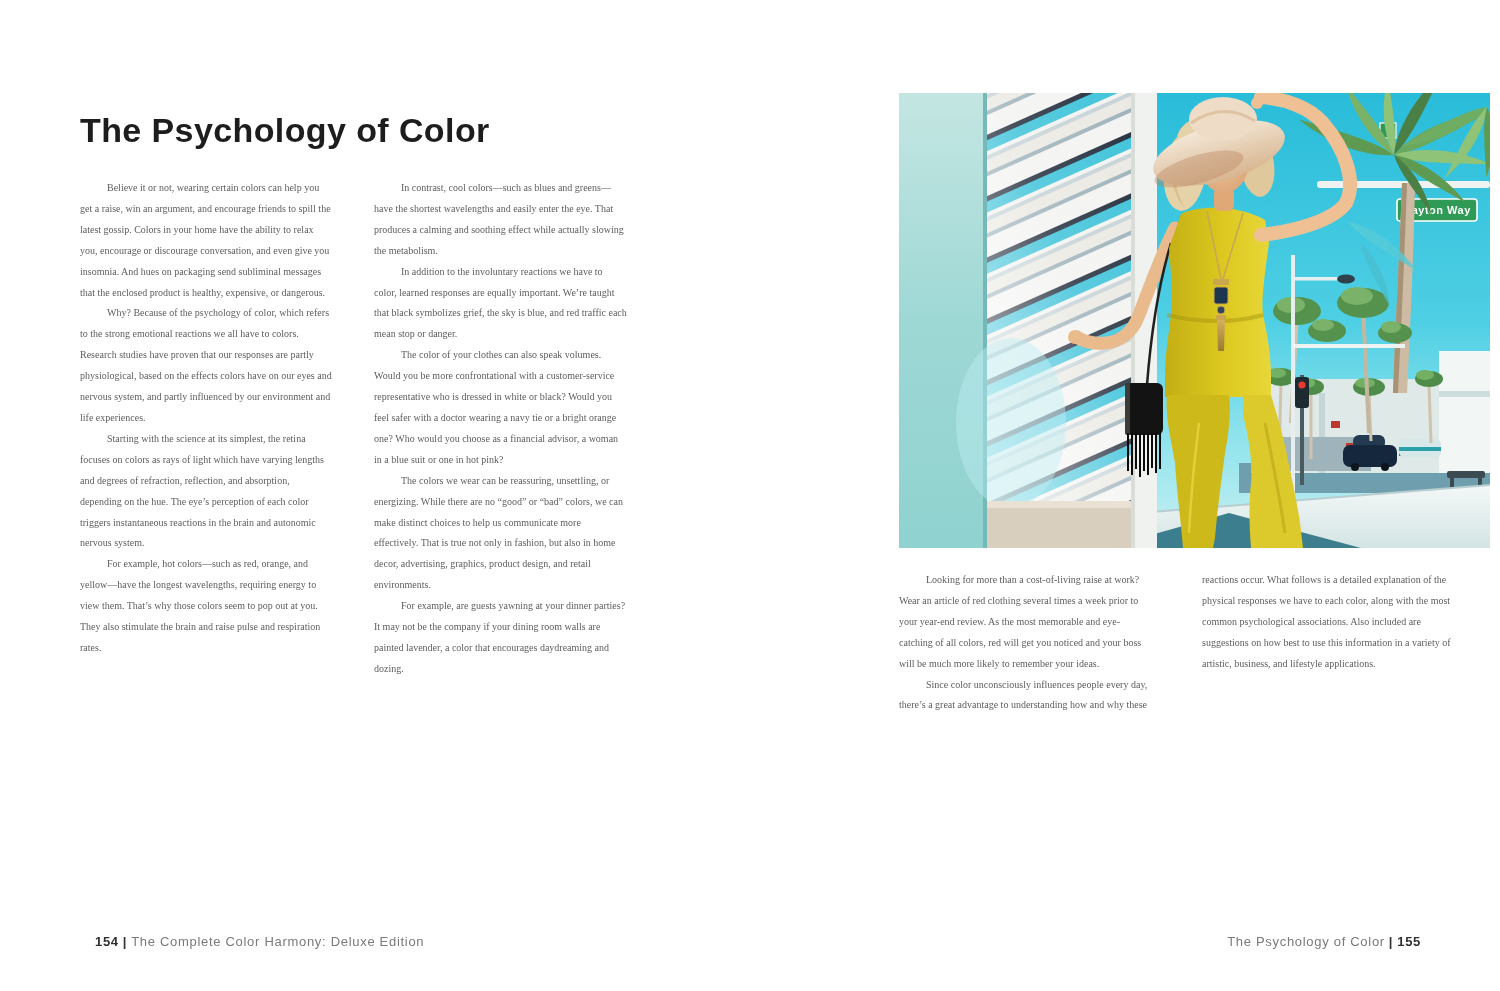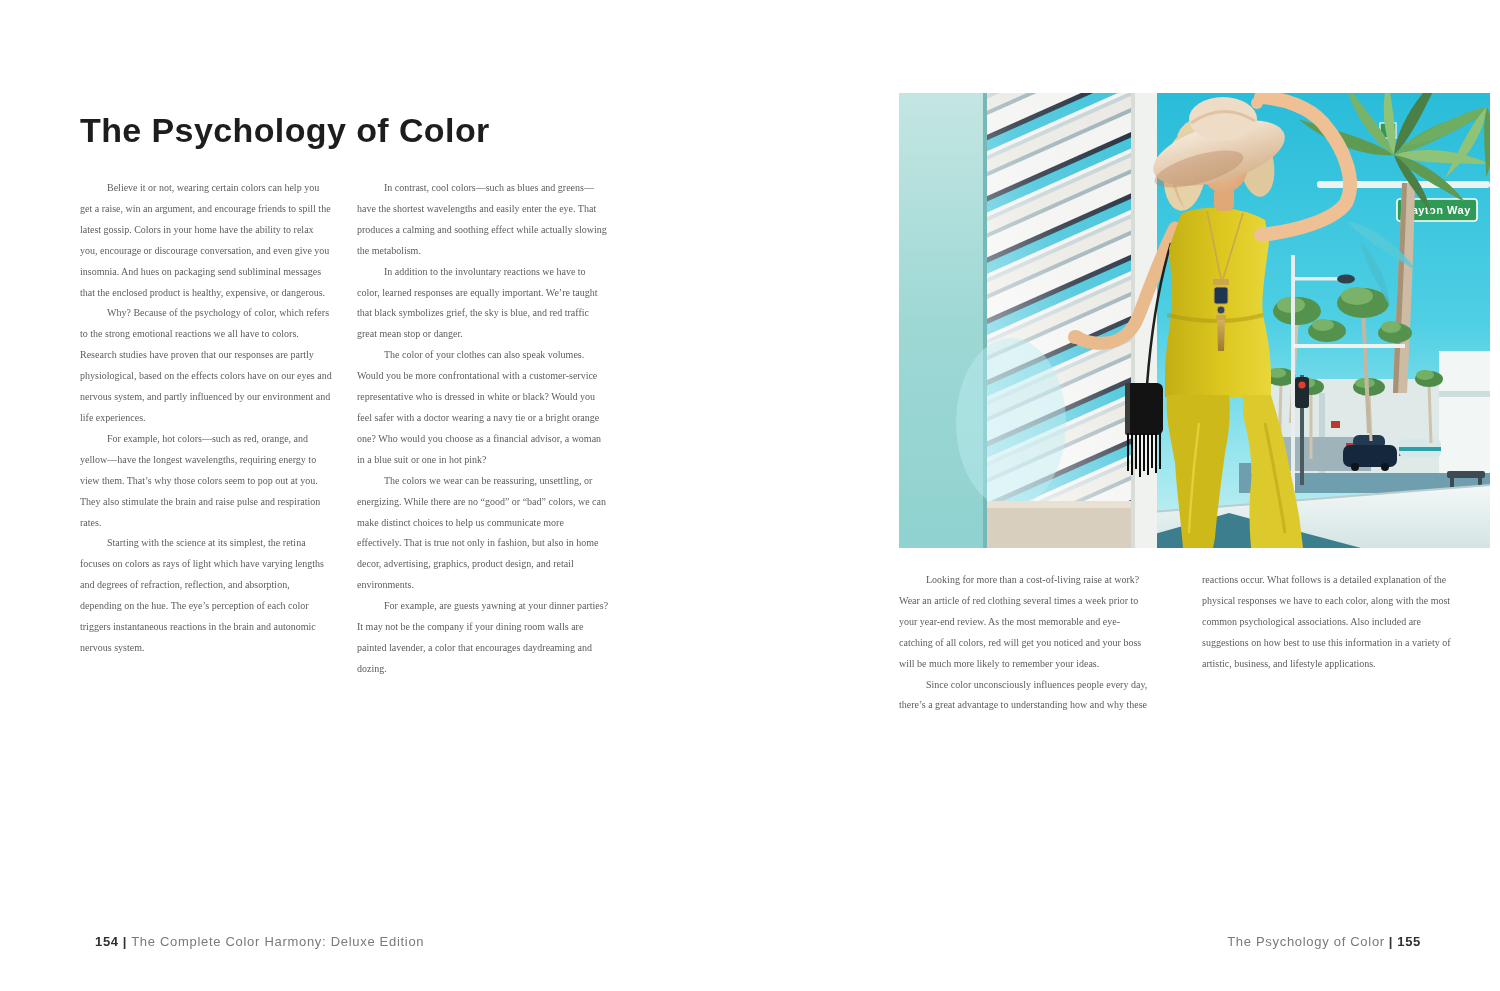--- a/index.html
+++ b/index.html
@@ -5,21 +5,21 @@
   html,body{margin:0;padding:0;background:#ffffff;}
   .spread{position:relative;width:1500px;height:991px;background:#ffffff;overflow:hidden;
           font-family:"Liberation Sans","DejaVu Sans",sans-serif;}
   .page-title{position:absolute;left:80px;top:88px;font-size:34px;font-weight:700;
               letter-spacing:.4px;color:#1d1d1d;}
   .col{position:absolute;top:178px;font-family:"Liberation Serif","DejaVu Serif",serif;
        font-size:10px;line-height:20.9px;color:#5d5d5d;text-align:left;}
   .col p{margin:0;text-indent:27px;}
   .col p.no-indent{text-indent:0;}
   .col-l1{left:80px;width:253px;}
-  .col-l2{left:357px;width:253px;}
+  .col-l2{left:374px;width:253px;}
   .col-r1{left:899px;top:570px;width:250px;}
   .col-r2{left:1174px;top:570px;width:253px;margin-left:28px;}
   .photo{position:absolute;left:899px;top:93px;width:591px;height:455px;overflow:hidden;
          background:linear-gradient(180deg,#29bcd9 0%,#4ecfe4 45%,#9ae6ee 78%,#c8f0f2 100%);}
   .photo svg{position:absolute;left:0;top:0;width:100%;height:100%;display:block;}
   .footer{position:absolute;top:934px;font-size:13px;letter-spacing:.7px;color:#7a7a7a;margin-left:15px;}
   .footer .strong{color:#2f2f2f;font-weight:700;}
   .footer-left{left:80px;}
   .footer-right{right:79px;}
   .sep{padding:0 4px;color:#2f2f2f;font-weight:700;}
@@ -27,27 +27,27 @@
 </head>
 <body>
 
 <div class="spread">
 
   <h1 class="page-title">The Psychology of Color</h1>
 
   <div class="col col-l1">
     <p>Believe it or not, wearing certain colors can help you get a raise, win an argument, and encourage friends to spill the latest gossip. Colors in your home have the ability to relax you, encourage or discourage conversation, and even give you insomnia. And hues on packaging send subliminal messages that the enclosed product is healthy, expensive, or dangerous.</p>
     <p>Why? Because of the psychology of color, which refers to the strong emotional reactions we all have to colors. Research studies have proven that our responses are partly physiological, based on the effects colors have on our eyes and nervous system, and partly influenced by our environment and life experiences.</p>
+    <p>Starting with the science at its simplest, the retina focuses on colors as rays of light which have varying lengths and degrees of refraction, reflection, and absorption, depending on the hue. The eye’s perception of each color triggers instantaneous reactions in the brain and autonomic nervous system.</p>
     <p>For example, hot colors—such as red, orange, and yellow—have the longest wavelengths, requiring energy to view them. That’s why those colors seem to pop out at you. They also stimulate the brain and raise pulse and respiration rates.</p>
-    <p>Starting with the science at its simplest, the retina focuses on colors as rays of light which have varying lengths and degrees of refraction, reflection, and absorption, depending on the hue. The eye’s perception of each color triggers instantaneous reactions in the brain and autonomic nervous system.</p>
   </div>
 
   <div class="col col-l2">
     <p>In contrast, cool colors—such as blues and greens—have the shortest wavelengths and easily enter the eye. That produces a calming and soothing effect while actually slowing the metabolism.</p>
-    <p>In addition to the involuntary reactions we have to color, learned responses are equally important. We’re taught that black symbolizes grief, the sky is blue, and red traffic great mean stop or danger.</p>
+    <p>In addition to the involuntary reactions we have to color, learned responses are equally important. We’re taught that black symbolizes grief, the sky is blue, and red traffic each mean stop or danger.</p>
     <p>The color of your clothes can also speak volumes. Would you be more confrontational with a customer-service representative who is dressed in white or black? Would you feel safer with a doctor wearing a navy tie or a bright orange one? Who would you choose as a financial advisor, a woman in a blue suit or one in hot pink?</p>
     <p>The colors we wear can be reassuring, unsettling, or energizing. While there are no “good” or “bad” colors, we can make distinct choices to help us communicate more effectively. That is true not only in fashion, but also in home decor, advertising, graphics, product design, and retail environments.</p>
     <p>For example, are guests yawning at your dinner parties? It may not be the company if your dining room walls are painted lavender, a color that encourages daydreaming and dozing.</p>
   </div>
 
   <div class="photo">
     <svg viewBox="0 0 591 455">
       <defs>
         <linearGradient id="skyG" x1="0" y1="0" x2="0" y2="1">
           <stop offset="0" stop-color="#29bcd9"></stop>

